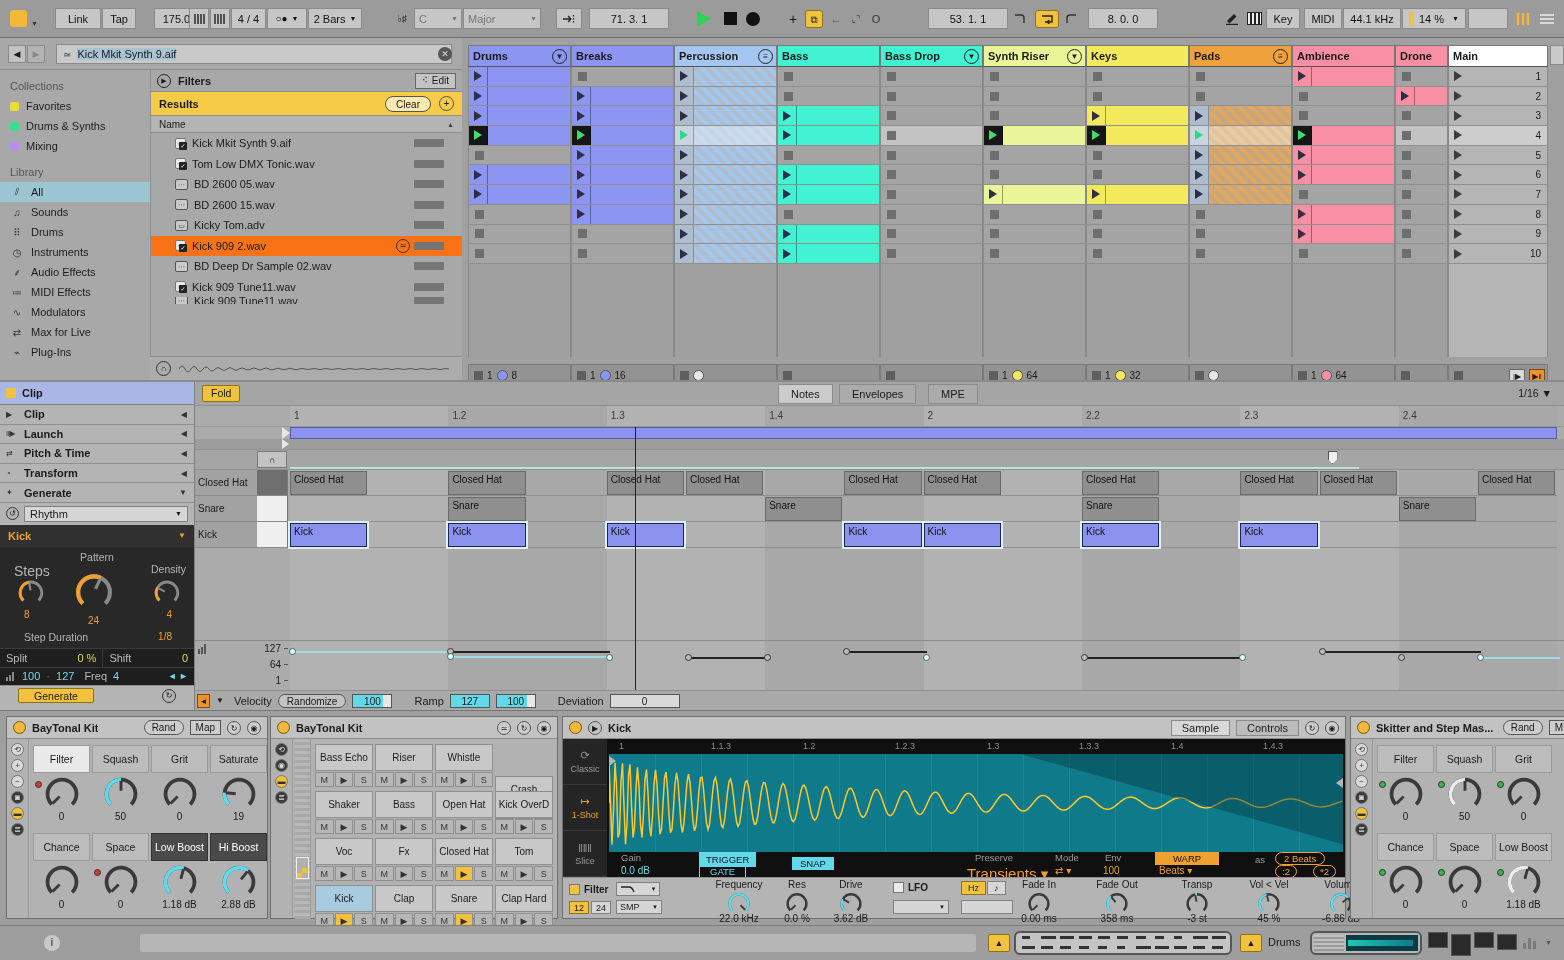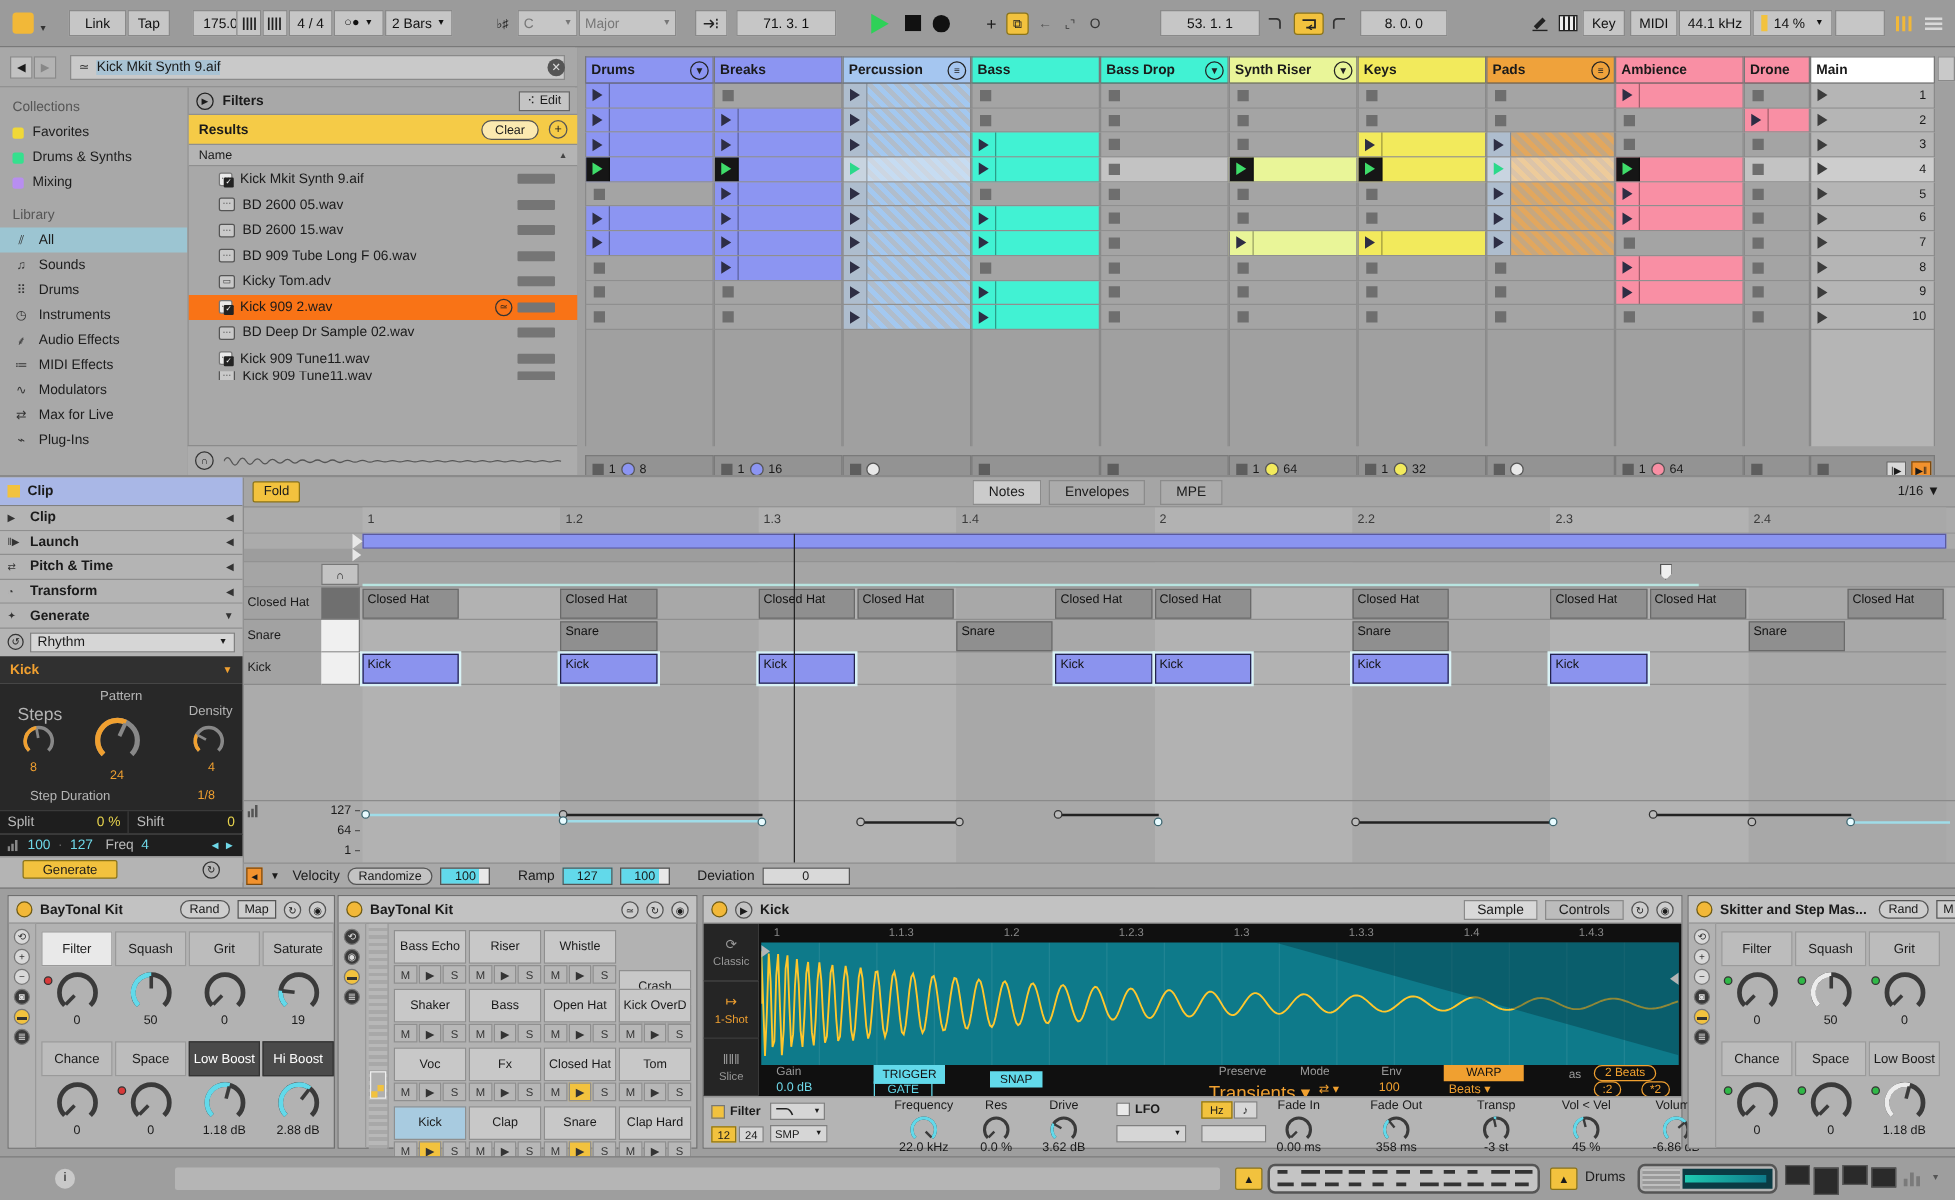--- a/index.html
+++ b/index.html
@@ -309,32 +309,32 @@
         <div style="height: 17px; display: flex; align-items: center; padding: 0px 8px; background: rgb(180, 180, 180); border-bottom: 1px solid rgb(143, 143, 143); font-size: 10px;">
           <span>Name</span>
           <span style="margin-left: auto; font-size: 7px; color: rgb(68, 68, 68);">▲</span>
         </div>
         <div class="b-row">
           <span class="ficon chk">⋯</span>
           <span style="white-space: nowrap; overflow: hidden;">Kick Mkit Synth 9.aif</span>
           <span class="sizebar"></span>
         </div>
         <div class="b-row">
+          <span class="ficon chk">⋯</span>
+          <span style="white-space: nowrap; overflow: hidden;">Tom Low DMX Tonic.wav</span>
+          <span class="sizebar"></span>
+        </div>
+        <div class="b-row">
           <span class="ficon">⋯</span>
           <span style="white-space: nowrap; overflow: hidden;">BD 2600 05.wav</span>
           <span class="sizebar"></span>
         </div>
         <div class="b-row">
           <span class="ficon">⋯</span>
           <span style="white-space: nowrap; overflow: hidden;">BD 2600 15.wav</span>
-          <span class="sizebar"></span>
-        </div>
-        <div class="b-row">
-          <span class="ficon">⋯</span>
-          <span style="white-space: nowrap; overflow: hidden;">BD 909 Tube Long F 06.wav</span>
           <span class="sizebar"></span>
         </div>
         <div class="b-row">
           <span class="ficon">▭</span>
           <span style="white-space: nowrap; overflow: hidden;">Kicky Tom.adv</span>
           <span class="sizebar"></span>
         </div>
         <div class="b-row sel">
           <span class="ficon chk">⋯</span>
           <span style="white-space: nowrap; overflow: hidden;">Kick 909 2.wav</span>
@@ -1444,21 +1444,21 @@
               <path d="M 0 49 L 0.0 7.0 L 1.5 47.7 L 3.0 90.8 L 4.5 56.4 L 6.0 8.8 L 7.5 31.3 L 9.0 83.6 L 10.5 78.9 L 12.0 26.5 L 13.5 9.2 L 15.0 51.9 L 16.5 90.1 L 18.0 69.6 L 19.5 20.8 L 21.0 10.3 L 22.5 50.6 L 24.0 83.4 L 25.5 73.3 L 27.0 34.2 L 28.5 13.2 L 30.0 33.6 L 31.5 70.7 L 33.0 83.5 L 34.5 59.5 L 36.0 25.1 L 37.5 15.6 L 39.0 39.1 L 40.5 71.7 L 42.0 82.3 L 43.5 62.1 L 45.0 30.5 L 46.5 15.9 L 48.0 29.9 L 49.5 59.7 L 51.0 80.1 L 52.5 75.1 L 54.0 49.7 L 55.5 24.3 L 57.0 18.0 L 58.5 34.7 L 60.0 61.3 L 61.5 78.7 L 63.0 75.2 L 64.5 53.9 L 66.0 29.8 L 67.5 18.8 L 69.0 27.3 L 70.5 49.2 L 72.0 70.6 L 73.5 78.5 L 75.0 68.8 L 76.5 47.8 L 78.0 27.9 L 79.5 20.2 L 81.0 28.5 L 82.5 47.8 L 84.0 67.2 L 85.5 76.8 L 87.0 72.0 L 88.5 55.7 L 90.0 36.4 L 91.5 23.6 L 93.0 23.2 L 94.5 34.9 L 96.0 52.9 L 97.5 68.8 L 99.0 75.5 L 100.5 70.4 L 102.0 56.2 L 103.5 39.2 L 105.0 26.6 L 106.5 23.5 L 108.0 30.8 L 109.5 45.2 L 111.0 60.8 L 112.5 71.6 L 114.0 73.5 L 115.5 66.3 L 117.0 52.8 L 118.5 38.1 L 120.0 27.7 L 121.5 25.0 L 123.0 30.7 L 124.5 42.5 L 126.0 56.4 L 127.5 67.5 L 129.0 72.3 L 130.5 69.5 L 132.0 60.2 L 133.5 47.5 L 135.0 35.6 L 136.5 27.9 L 138.0 26.8 L 139.5 32.3 L 141.0 42.6 L 142.5 54.6 L 144.0 64.8 L 145.5 70.3 L 147.0 69.8 L 148.5 63.5 L 150.0 53.5 L 151.5 42.4 L 153.0 33.3 L 154.5 28.4 L 156.0 29.0 L 157.5 34.6 L 159.0 43.8 L 160.5 54.1 L 162.0 62.9 L 163.5 68.3 L 165.0 68.9 L 166.5 64.8 L 168.0 57.1 L 169.5 47.6 L 171.0 38.7 L 172.5 32.2 L 174.0 29.6 L 175.5 31.3 L 177.0 36.8 L 178.5 44.9 L 180.0 53.7 L 181.5 61.3 L 183.0 66.3 L 184.5 67.6 L 186.0 65.1 L 187.5 59.5 L 189.0 51.8 L 190.5 43.7 L 192.0 36.8 L 193.5 32.3 L 195.0 31.1 L 196.5 33.3 L 198.0 38.4 L 199.5 45.3 L 201.0 52.8 L 202.5 59.5 L 204.0 64.2 L 205.5 66.1 L 207.0 65.0 L 208.5 61.2 L 210.0 55.4 L 211.5 48.5 L 213.0 41.9 L 214.5 36.5 L 216.0 33.3 L 217.5 32.7 L 219.0 34.7 L 220.5 39.0 L 222.0 44.7 L 223.5 51.1 L 225.0 57.0 L 226.5 61.6 L 228.0 64.2 L 229.5 64.5 L 231.0 62.5 L 232.5 58.5 L 234.0 53.2 L 235.5 47.4 L 237.0 41.9 L 238.5 37.5 L 240.0 34.8 L 241.5 34.1 L 243.0 35.5 L 244.5 38.7 L 246.0 43.2 L 247.5 48.5 L 249.0 53.7 L 250.5 58.2 L 252.0 61.5 L 253.5 63.1 L 255.0 62.8 L 256.5 60.9 L 258.0 57.4 L 259.5 53.0 L 261.0 48.1 L 262.5 43.4 L 264.0 39.5 L 265.5 36.8 L 267.0 35.5 L 268.5 35.9 L 270.0 37.9 L 271.5 41.0 L 273.0 45.1 L 274.5 49.5 L 276.0 53.9 L 277.5 57.6 L 279.0 60.2 L 280.5 61.6 L 282.0 61.6 L 283.5 60.3 L 285.0 57.7 L 286.5 54.2 L 288.0 50.3 L 289.5 46.2 L 291.0 42.5 L 292.5 39.6 L 294.0 37.6 L 295.5 36.8 L 297.0 37.3 L 298.5 39.0 L 300.0 41.6 L 301.5 44.9 L 303.0 48.6 L 304.5 52.2 L 306.0 55.5 L 307.5 58.1 L 309.0 59.8 L 310.5 60.5 L 312.0 60.1 L 313.5 58.7 L 315.0 56.3 L 316.5 53.4 L 318.0 50.1 L 319.5 46.7 L 321.0 43.6 L 322.5 41.1 L 324.0 39.2 L 325.5 38.2 L 327.0 38.2 L 328.5 39.1 L 330.0 40.9 L 331.5 43.3 L 333.0 46.1 L 334.5 49.2 L 336.0 52.2 L 337.5 54.9 L 339.0 57.0 L 340.5 58.5 L 342.0 59.2 L 343.5 59.1 L 345.0 58.2 L 346.5 56.5 L 348.0 54.3 L 349.5 51.7 L 351.0 49.0 L 352.5 46.2 L 354.0 43.8 L 355.5 41.7 L 357.0 40.2 L 358.5 39.4 L 360.0 39.4 L 361.5 40.0 L 363.0 41.3 L 364.5 43.1 L 366.0 45.3 L 367.5 47.8 L 369.0 50.3 L 370.5 52.7 L 372.0 54.8 L 373.5 56.5 L 375.0 57.6 L 376.5 58.1 L 378.0 58.0 L 379.5 57.3 L 381.0 56.0 L 382.5 54.3 L 384.0 52.2 L 385.5 50.0 L 387.0 47.7 L 388.5 45.6 L 390.0 43.6 L 391.5 42.1 L 393.0 41.0 L 394.5 40.5 L 396.0 40.5 L 397.5 41.0 L 399.0 42.0 L 400.5 43.5 L 402.0 45.2 L 403.5 47.2 L 405.0 49.3 L 406.5 51.3 L 408.0 53.1 L 409.5 54.7 L 411.0 55.9 L 412.5 56.7 L 414.0 57.1 L 415.5 56.9 L 417.0 56.3 L 418.5 55.3 L 420.0 53.9 L 421.5 52.3 L 423.0 50.5 L 424.5 48.6 L 426.0 46.8 L 427.5 45.1 L 429.0 43.7 L 430.5 42.6 L 432.0 41.8 L 433.5 41.4 L 435.0 41.5 L 436.5 41.9 L 438.0 42.8 L 439.5 43.9 L 441.0 45.3 L 442.5 46.9 L 444.0 48.6 L 445.5 50.2 L 447.0 51.8 L 448.5 53.2 L 450.0 54.4 L 451.5 55.3 L 453.0 55.9 L 454.5 56.1 L 456.0 56.0 L 457.5 55.5 L 459.0 54.7 L 460.5 53.6 L 462.0 52.3 L 463.5 50.9 L 465.0 49.4 L 466.5 47.9 L 468.0 46.4 L 469.5 45.1 L 471.0 44.0 L 472.5 43.2 L 474.0 42.6 L 475.5 42.3 L 477.0 42.4 L 478.5 42.7 L 480.0 43.3 L 481.5 44.2 L 483.0 45.3 L 484.5 46.5 L 486.0 47.9 L 487.5 49.2 L 489.0 50.6 L 490.5 51.8 L 492.0 53.0 L 493.5 53.9 L 495.0 54.6 L 496.5 55.1 L 498.0 55.3 L 499.5 55.2 L 501.0 54.9 L 502.5 54.3 L 504.0 53.5 L 505.5 52.5 L 507.0 51.4 L 508.5 50.2 L 510.0 49.0 L 511.5 47.7 L 513.0 46.6 L 514.5 45.5 L 516.0 44.6 L 517.5 43.9 L 519.0 43.4 L 520.5 43.2 L 522.0 43.1 L 523.5 43.3 L 525.0 43.7 L 526.5 44.3 L 528.0 45.1 L 529.5 46.1 L 531.0 47.1 L 532.5 48.2 L 534.0 49.3 L 535.5 50.4 L 537.0 51.4 L 538.5 52.3 L 540.0 53.1 L 541.5 53.8 L 543.0 54.2 L 544.5 54.5 L 546.0 54.5 L 547.5 54.4 L 549.0 54.0 L 550.5 53.5 L 552.0 52.8 L 553.5 52.0 L 555.0 51.1 L 556.5 50.1 L 558.0 49.1 L 559.5 48.1 L 561.0 47.2 L 562.5 46.3 L 564.0 45.5 L 565.5 44.8 L 567.0 44.3 L 568.5 44.0 L 570.0 43.8 L 571.5 43.8 L 573.0 44.0 L 574.5 44.3 L 576.0 44.8 L 577.5 45.5 L 579.0 46.2 L 580.5 47.0 L 582.0 47.9 L 583.5 48.8 L 585.0 49.7 L 586.5 50.6 L 588.0 51.4 L 589.5 52.2 L 591.0 52.8 L 592.5 53.3 L 594.0 53.6 L 595.5 53.8 L 597.0 53.9 L 598.5 53.8 L 600.0 53.6 L 601.5 53.2 L 603.0 52.7 L 604.5 52.0 L 606.0 51.3 L 607.5 50.6 L 609.0 49.8 L 610.5 48.9 L 612.0 48.1 L 613.5 47.3 L 615.0 46.6 L 616.5 46.0 L 618.0 45.4 L 619.5 45.0 L 621.0 44.6 L 622.5 44.5 L 624.0 44.4 L 625.5 44.5 L 627.0 44.7 L 628.5 45.0 L 630.0 45.4 L 631.5 46.0 L 633.0 46.6 L 634.5 47.2 L 636.0 48.0 L 637.5 48.7 L 639.0 49.5 L 640.5 50.2 L 642.0 50.9 L 643.5 51.5 L 645.0 52.1 L 646.5 52.5 L 648.0 52.9 L 649.5 53.2 L 651.0 53.3 L 652.5 53.3 L 654.0 53.3 L 655.5 53.1 L 657.0 52.8 L 658.5 52.4 L 660.0 51.9 L 661.5 51.3 L 663.0 50.7 L 664.5 50.1 L 666.0 49.4 L 667.5 48.7 L 669.0 48.1 L 670.5 47.4 L 672.0 46.8 L 673.5 46.3 L 675.0 45.8 L 676.5 45.5 L 678.0 45.2 L 679.5 45.0 L 681.0 44.9 L 682.5 44.9 L 684.0 45.0 L 685.5 45.2 L 687.0 45.5 L 688.5 45.9 L 690.0 46.4 L 691.5 46.9 L 693.0 47.4 L 694.5 48.0 L 696.0 48.6 L 697.5 49.3 L 699.0 49.9 L 700.5 50.5 L 702.0 51.0 L 703.5 51.5 L 705.0 51.9 L 706.5 52.3 L 708.0 52.6 L 709.5 52.8 L 711.0 52.9 L 712.5 52.9 L 714.0 52.8 L 715.5 52.7 L 717.0 52.4 L 718.5 52.1 L 720.0 51.8 L 721.5 51.3 L 723.0 50.8 L 724.5 50.3 L 726.0 49.8 L 727.5 49.2 L 729.0 48.6 L 730.5 48.1 L 732.0 47.6 L 733.5 47.1 " stroke="#ffc72c" stroke-width="1.5" fill="none"></path>
             </svg><div style="position: absolute; left: 0px; top: 0px; width: 734px; height: 98px; background: rgb(6, 60, 70); opacity: 0.45; clip-path: polygon(56% 0px, 100% 0px, 100% 92%);"></div><div style="position: absolute; left: 0px; top: 2px; width: 0px; height: 0px; border-top: 5px solid transparent; border-bottom: 5px solid transparent; border-left: 7px solid rgb(181, 181, 181);"></div><div style="position: absolute; right: 0px; top: 24px; width: 0px; height: 0px; border-top: 5px solid transparent; border-bottom: 5px solid transparent; border-right: 7px solid rgb(181, 181, 181);"></div></div>
           <div style="position: absolute; left: 0px; top: 113px; width: 100%; height: 25px; color: rgb(154, 154, 154); font-size: 9.5px;">
             <span style="position: absolute; left: 14px; top: 0px;">Gain</span>
             <span class="cyan" style="position: absolute; left: 14px; top: 13px; font-size: 10px;">0.0 dB</span>
             <span style="position: absolute; left: 92px; top: 0px; background: rgb(98, 217, 234); color: rgb(17, 17, 17); padding: 1px 6px; border: 1px solid rgb(98, 217, 234);">TRIGGER</span>
             <span style="position: absolute; left: 92px; top: 13px; color: rgb(98, 217, 234); padding: 0px 10px; border: 1px solid rgb(98, 217, 234);">GATE</span>
             <span style="position: absolute; left: 185px; top: 5px; background: rgb(98, 217, 234); color: rgb(17, 17, 17); padding: 1px 8px;">SNAP</span>
             <span style="position: absolute; left: 368px; top: 0px;">Preserve</span>
             <span class="orange" style="position: absolute; left: 360px; top: 13px; font-size: 15px;">Transients ▾</span>
-            <span style="position: absolute; left: 433px; top: 0px;">Mode</span>
+            <span style="position: absolute; left: 448px; top: 0px;">Mode</span>
             <span class="orange" style="position: absolute; left: 448px; top: 13px; font-size: 10px;">⇄ ▾</span>
             <span style="position: absolute; left: 498px; top: 0px;">Env</span>
             <span class="orange" style="position: absolute; left: 496px; top: 13px; font-size: 10px;">100</span>
             <span style="position: absolute; left: 548px; top: 0px; background: rgb(240, 160, 48); color: rgb(17, 17, 17); padding: 1px 18px;">WARP</span>
             <span class="orange" style="position: absolute; left: 552px; top: 13px; font-size: 10px;">Beats  ▾</span>
             <span style="position: absolute; left: 648px; top: 2px;">as</span>
             <span class="orange" style="position: absolute; left: 668px; top: 0px; border: 1px solid rgb(240, 160, 48); border-radius: 8px; padding: 0px 8px;">2 Beats</span>
             <span class="orange" style="position: absolute; left: 668px; top: 13px; border: 1px solid rgb(240, 160, 48); border-radius: 8px; padding: 0px 6px;">:2</span>
             <span class="orange" style="position: absolute; left: 706px; top: 13px; border: 1px solid rgb(240, 160, 48); border-radius: 8px; padding: 0px 6px;">*2</span>
           </div>

